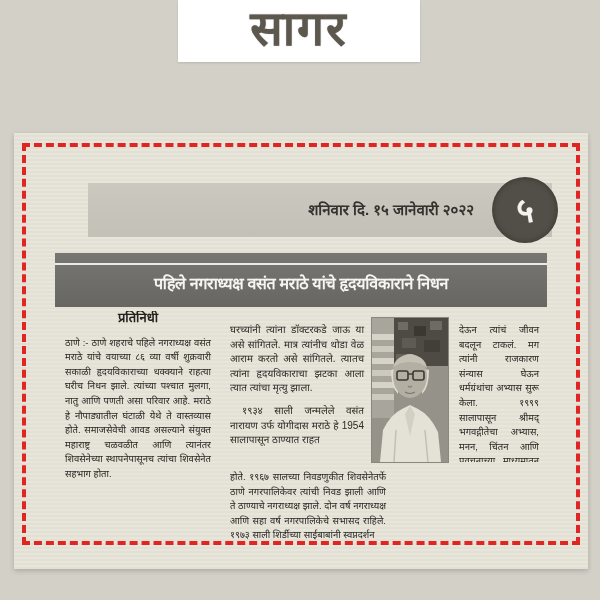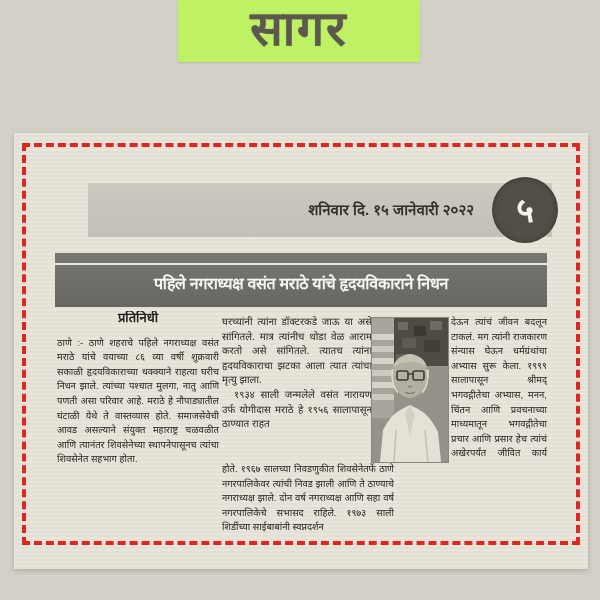--- a/index.html
+++ b/index.html
@@ -4,21 +4,21 @@
 <style>
   html,body{margin:0;padding:0;}
   body{
     width:600px;height:600px;position:relative;overflow:hidden;
     background:#d3d0c8;
     font-family:"Liberation Sans", sans-serif;
   }
   
   .masthead{
     position:absolute;left:178px;top:0;width:242px;height:62px;
-    background:#bef264;
+    background:#ffffff;
     box-shadow:0 1px 2px rgba(0,0,0,.12);
     display:flex;align-items:flex-start;justify-content:center;
     overflow:hidden;
   }
   .masthead-title{
     font-size:48px;font-weight:bold;color:#5d584e;
     line-height:58px;letter-spacing:2px;
     text-shadow:0 0 1px rgba(93,88,78,.6);
   }
   
@@ -66,21 +66,21 @@
     margin:0;padding-top:6px;
     font-size:16px;font-weight:bold;color:#f6f5f1;
     letter-spacing:-.3px;white-space:nowrap;
   }
   
   .col{
     position:absolute;overflow:hidden;
     font-size:9.5px;line-height:14.6px;color:#2b2925;
     text-align:justify;
   }
-  .col p{margin:0;}
+  .col p{margin:8px;}
   .col p.indent{text-indent:12px;}
   .byline{
     text-align:center;font-weight:bold;font-size:13px;
     margin-bottom:10px;color:#23211d;
   }
   .col-left   {left:43px; top:178px;width:162px;height:234px;}
   .col-midtop {left:208px;top:182px;width:150px;height:147px;font-size:10px;}
   .col-midbot {left:208px;top:329px;width:172px;height:84px;}
   .col-righttop{left:437px;top:182px;width:96px;height:147px;}
   .col-rightbot{left:386px;top:329px;width:147px;height:84px;}
@@ -113,21 +113,21 @@
     <h1 class="headline">पहिले नगराध्यक्ष वसंत मराठे यांचे हृदयविकाराने निधन</h1>
   </div>
 
   <div class="col col-left">
     <div class="byline">प्रतिनिधी</div>
     <p>ठाणे :- ठाणे शहराचे पहिले नगराध्यक्ष वसंत मराठे यांचे वयाच्या ८६ व्या वर्षी शुक्रवारी सकाळी हृदयविकाराच्या धक्क्याने राहत्या घरीच निधन झाले. त्यांच्या पश्चात मुलगा, नातु आणि पणती असा परिवार आहे. मराठे हे नौपाड्यातील घंटाळी येथे ते वास्तव्यास होते. समाजसेवेची आवड असल्याने संयुक्त महाराष्ट्र चळवळीत आणि त्यानंतर शिवसेनेच्या स्थापनेपासूनच त्यांचा शिवसेनेत सहभाग होता.</p>
   </div>
 
   <div class="col col-midtop">
     <p>घरच्यांनी त्यांना डॉक्टरकडे जाऊ या असे सांगितले. मात्र त्यांनीच थोडा वेळ आराम करतो असे सांगितले. त्यातच त्यांना हृदयविकाराचा झटका आला त्यात त्यांचा मृत्यु झाला.</p>
-    <p class="indent">१९३४ साली जन्मलेले वसंत नारायण उर्फ योगीदास मराठे हे १९५६ सालापासून ठाण्यात राहत</p>
+    <p class="indent">१९३४ साली जन्मलेले वसंत नारायण उर्फ योगीदास मराठे हे 1954 सालापासून ठाण्यात राहत</p>
   </div>
 
   <div class="photo">
     <svg viewBox="0 0 76 144" preserveAspectRatio="none">
       <rect width="76" height="144" fill="#95928a"></rect>
       <rect x="0" y="0" width="22" height="100" fill="#a8a59c"></rect>
       <rect x="0" y="16" width="22" height="6" fill="#d6d3c9"></rect>
       <rect x="0" y="28" width="22" height="6" fill="#ccc9bf"></rect>
       <rect x="0" y="40" width="22" height="6" fill="#d6d3c9"></rect>
       <rect x="0" y="52" width="22" height="6" fill="#ccc9bf"></rect>

